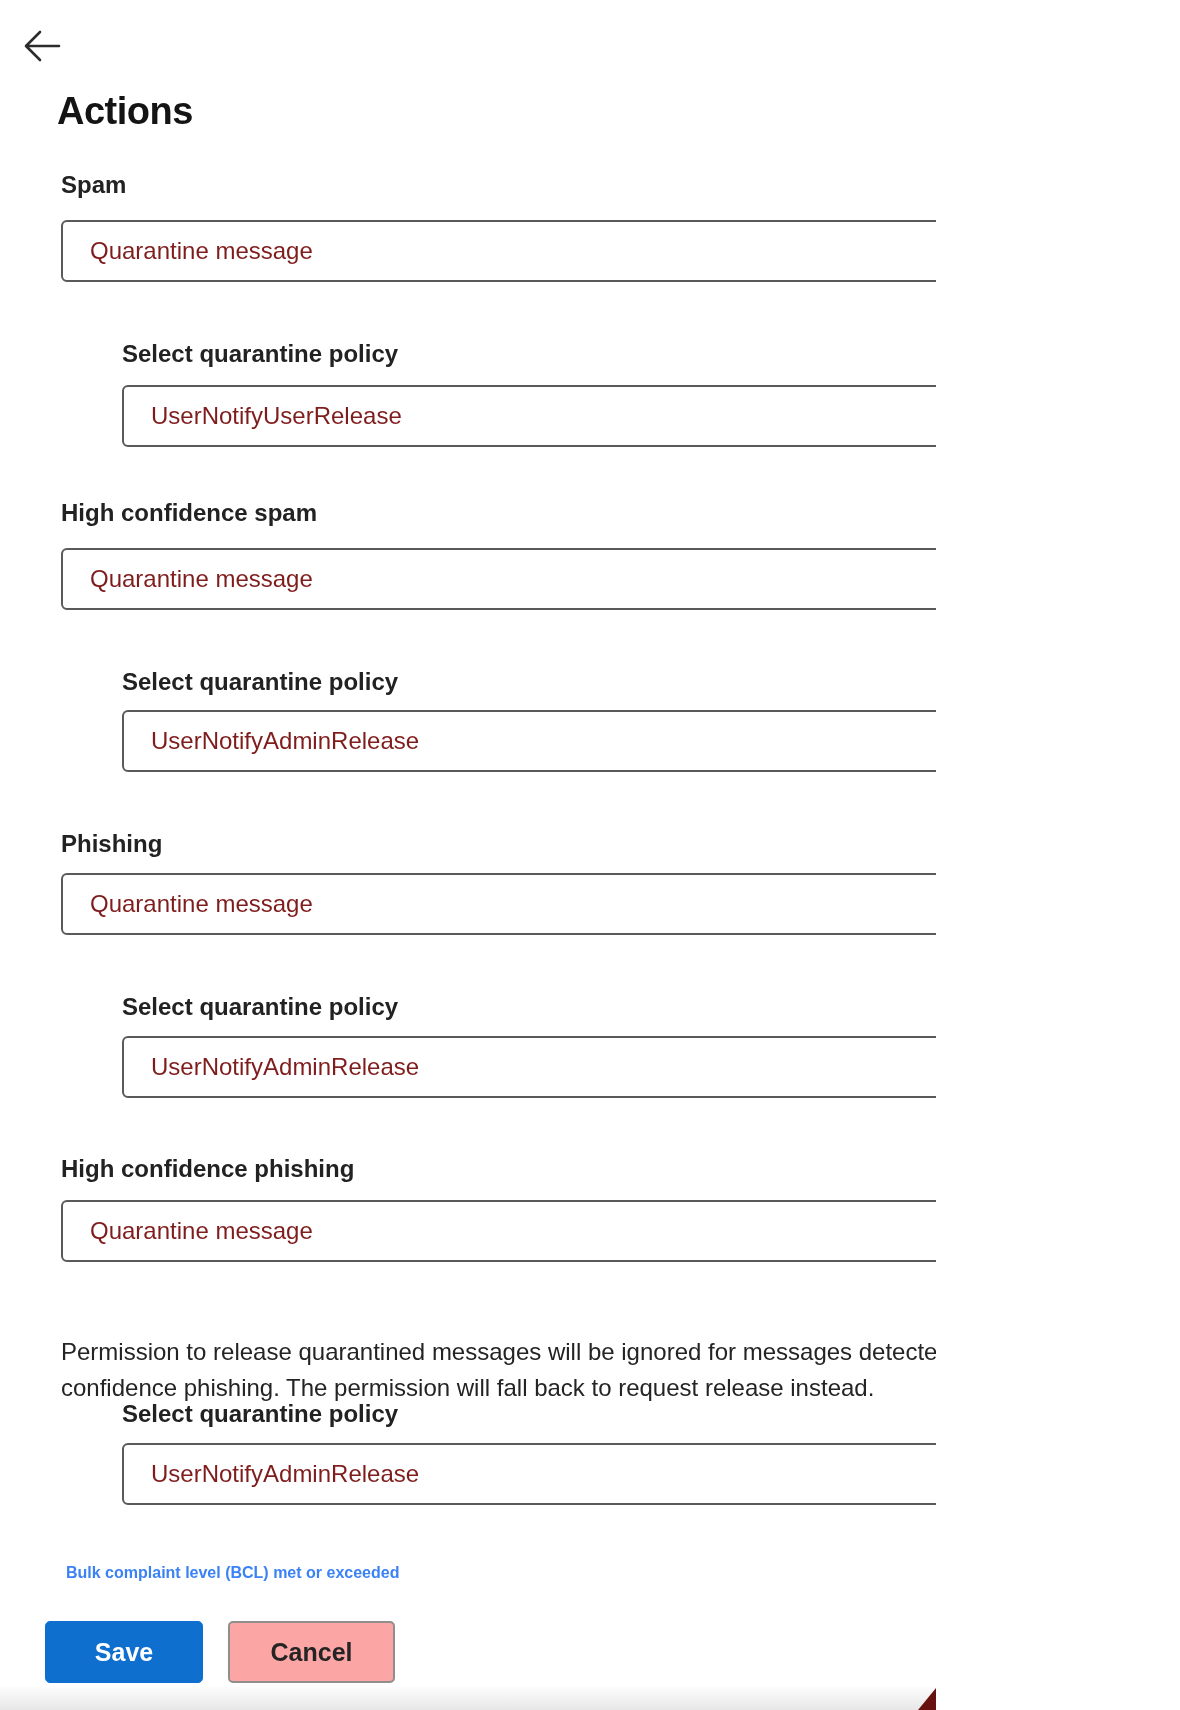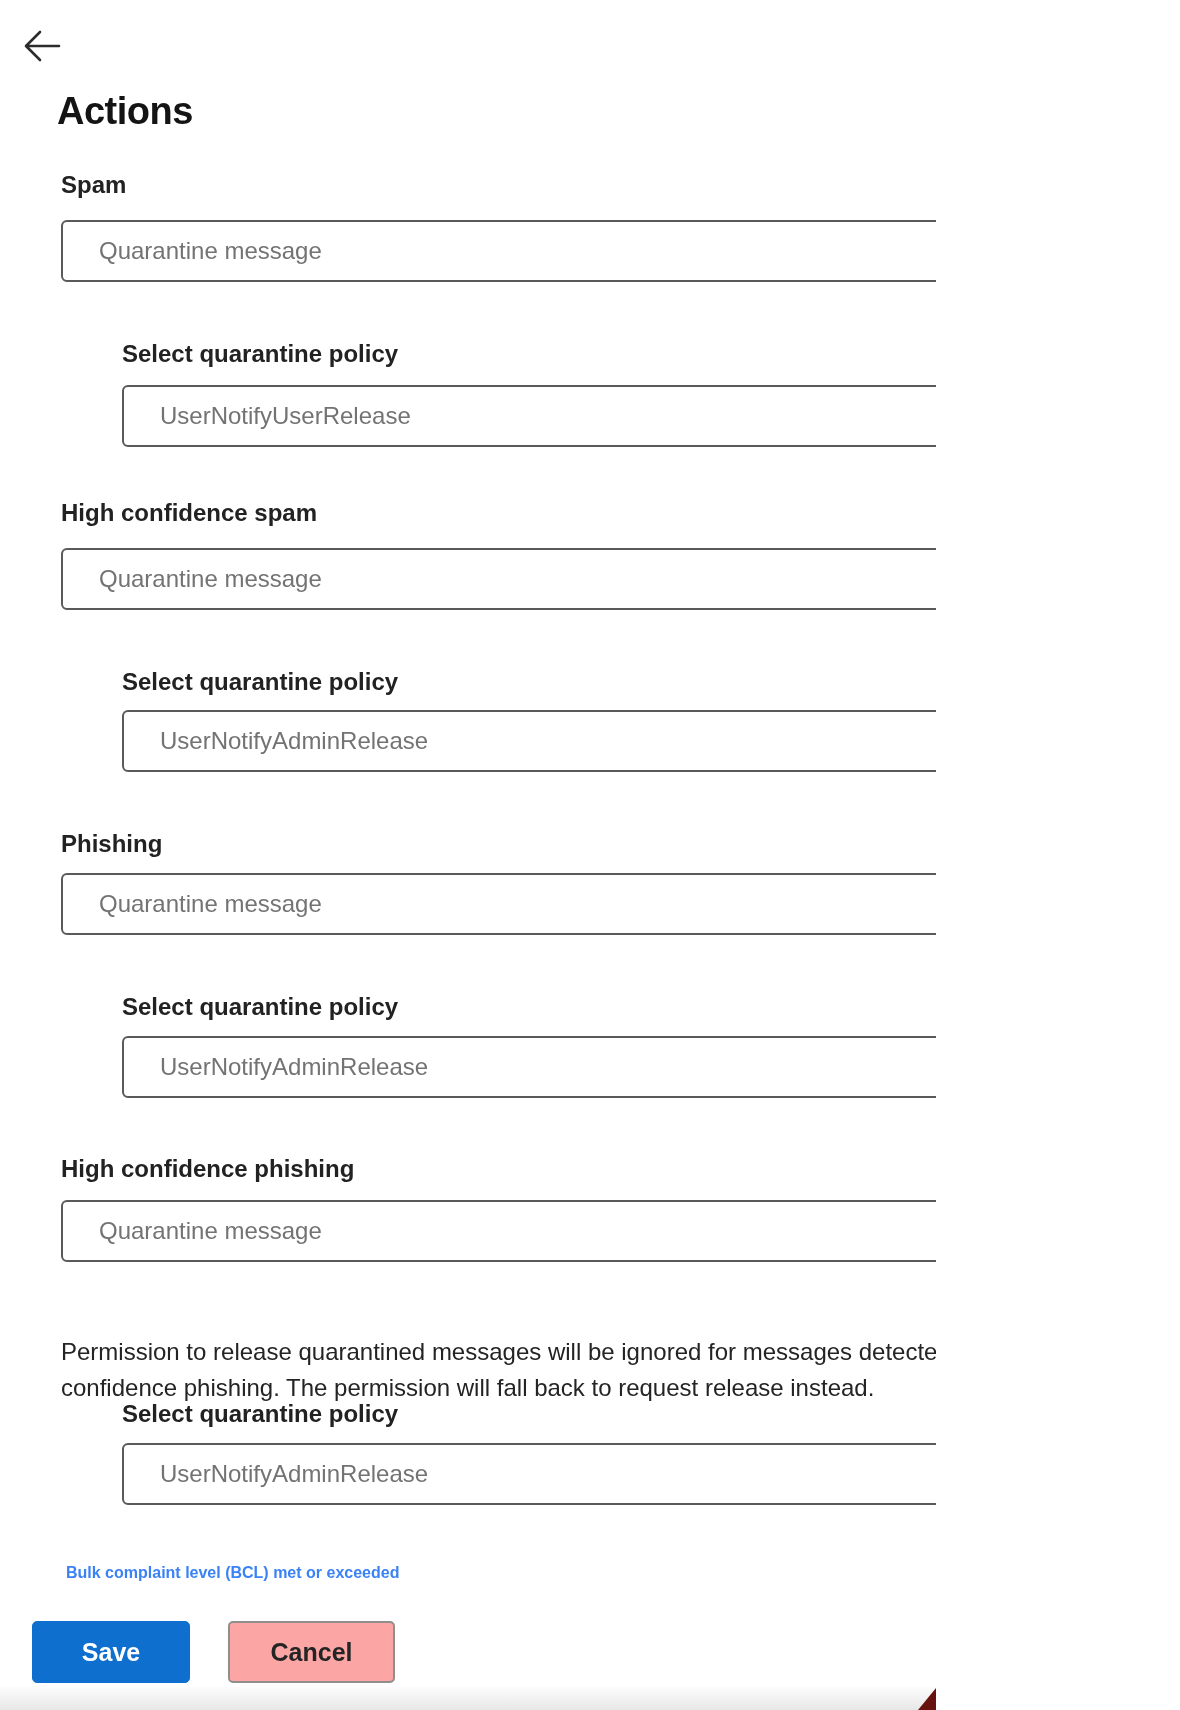--- a/index.html
+++ b/index.html
@@ -10,31 +10,31 @@
   .icon-btn{position:absolute;background:transparent;border:none;padding:0;cursor:pointer;line-height:0;}
   #back-btn{left:20px;top:26px;width:44px;height:40px;}
   #close-btn{left:1112px;top:30px;width:40px;height:38px;}
   #page-title{position:absolute;left:57px;top:90px;font-size:38px;font-weight:700;color:#141414;letter-spacing:-.5px;}
   .field-label{position:absolute;font-size:24px;font-weight:600;color:#222222;}
   .dropdown{
     position:absolute;width:927px;height:62px;background:#ffffff;
     border:2px solid #5b5a58;border-radius:6px;box-sizing:border-box;
     display:flex;align-items:center;cursor:pointer;
   }
-  .dropdown .value{font-size:24px;color:#737373;padding-left:36px;flex:1;
+  .dropdown .value{font-size:24px;color:#7f1d1d;padding-left:27px;flex:1;
     white-space:nowrap;overflow:hidden;}
   .dropdown .chev{margin-right:15px;line-height:0;}
   .main{left:61px;}
   .sub{left:122px;}
   #note{position:absolute;left:61px;top:1334px;width:985px;font-size:24px;line-height:36px;color:#242424;}
   #bcl-label{position:absolute;left:66px;top:1550px;width:900px;height:37px;overflow:hidden;
     font-size:16px;font-weight:600;color:#3b82f6;line-height:46px;}
   .btn{position:absolute;top:1621px;height:62px;border-radius:5px;font-family:"Liberation Sans",sans-serif;
     font-size:25px;font-weight:600;cursor:pointer;box-sizing:border-box;}
-  #save-btn{left:32px;width:158px;background:#0e6fce;border:1px solid #0e6fce;color:#ffffff;}
+  #save-btn{left:45px;width:158px;background:#0e6fce;border:1px solid #0e6fce;color:#ffffff;}
   #cancel-btn{left:228px;width:167px;background:#fca5a5;border:2px solid #8f8e8d;color:#242424;}
   .widget{position:absolute;left:1051px;width:95px;border:none;cursor:pointer;
     display:flex;align-items:center;justify-content:center;padding:0;}
   #help-btn{top:1415px;height:101px;}
   #feedback-btn{top:1516px;height:95px;}
   #footer-fade{position:absolute;left:0;top:1687px;width:1180px;height:23px;
     background:linear-gradient(to bottom,#fdfdfd,#e7e7e7);}
   #corner-artifact{position:absolute;right:0;bottom:0;width:0;height:0;
     border-left:18px solid transparent;border-bottom:22px solid #67120e;}
 </style>

